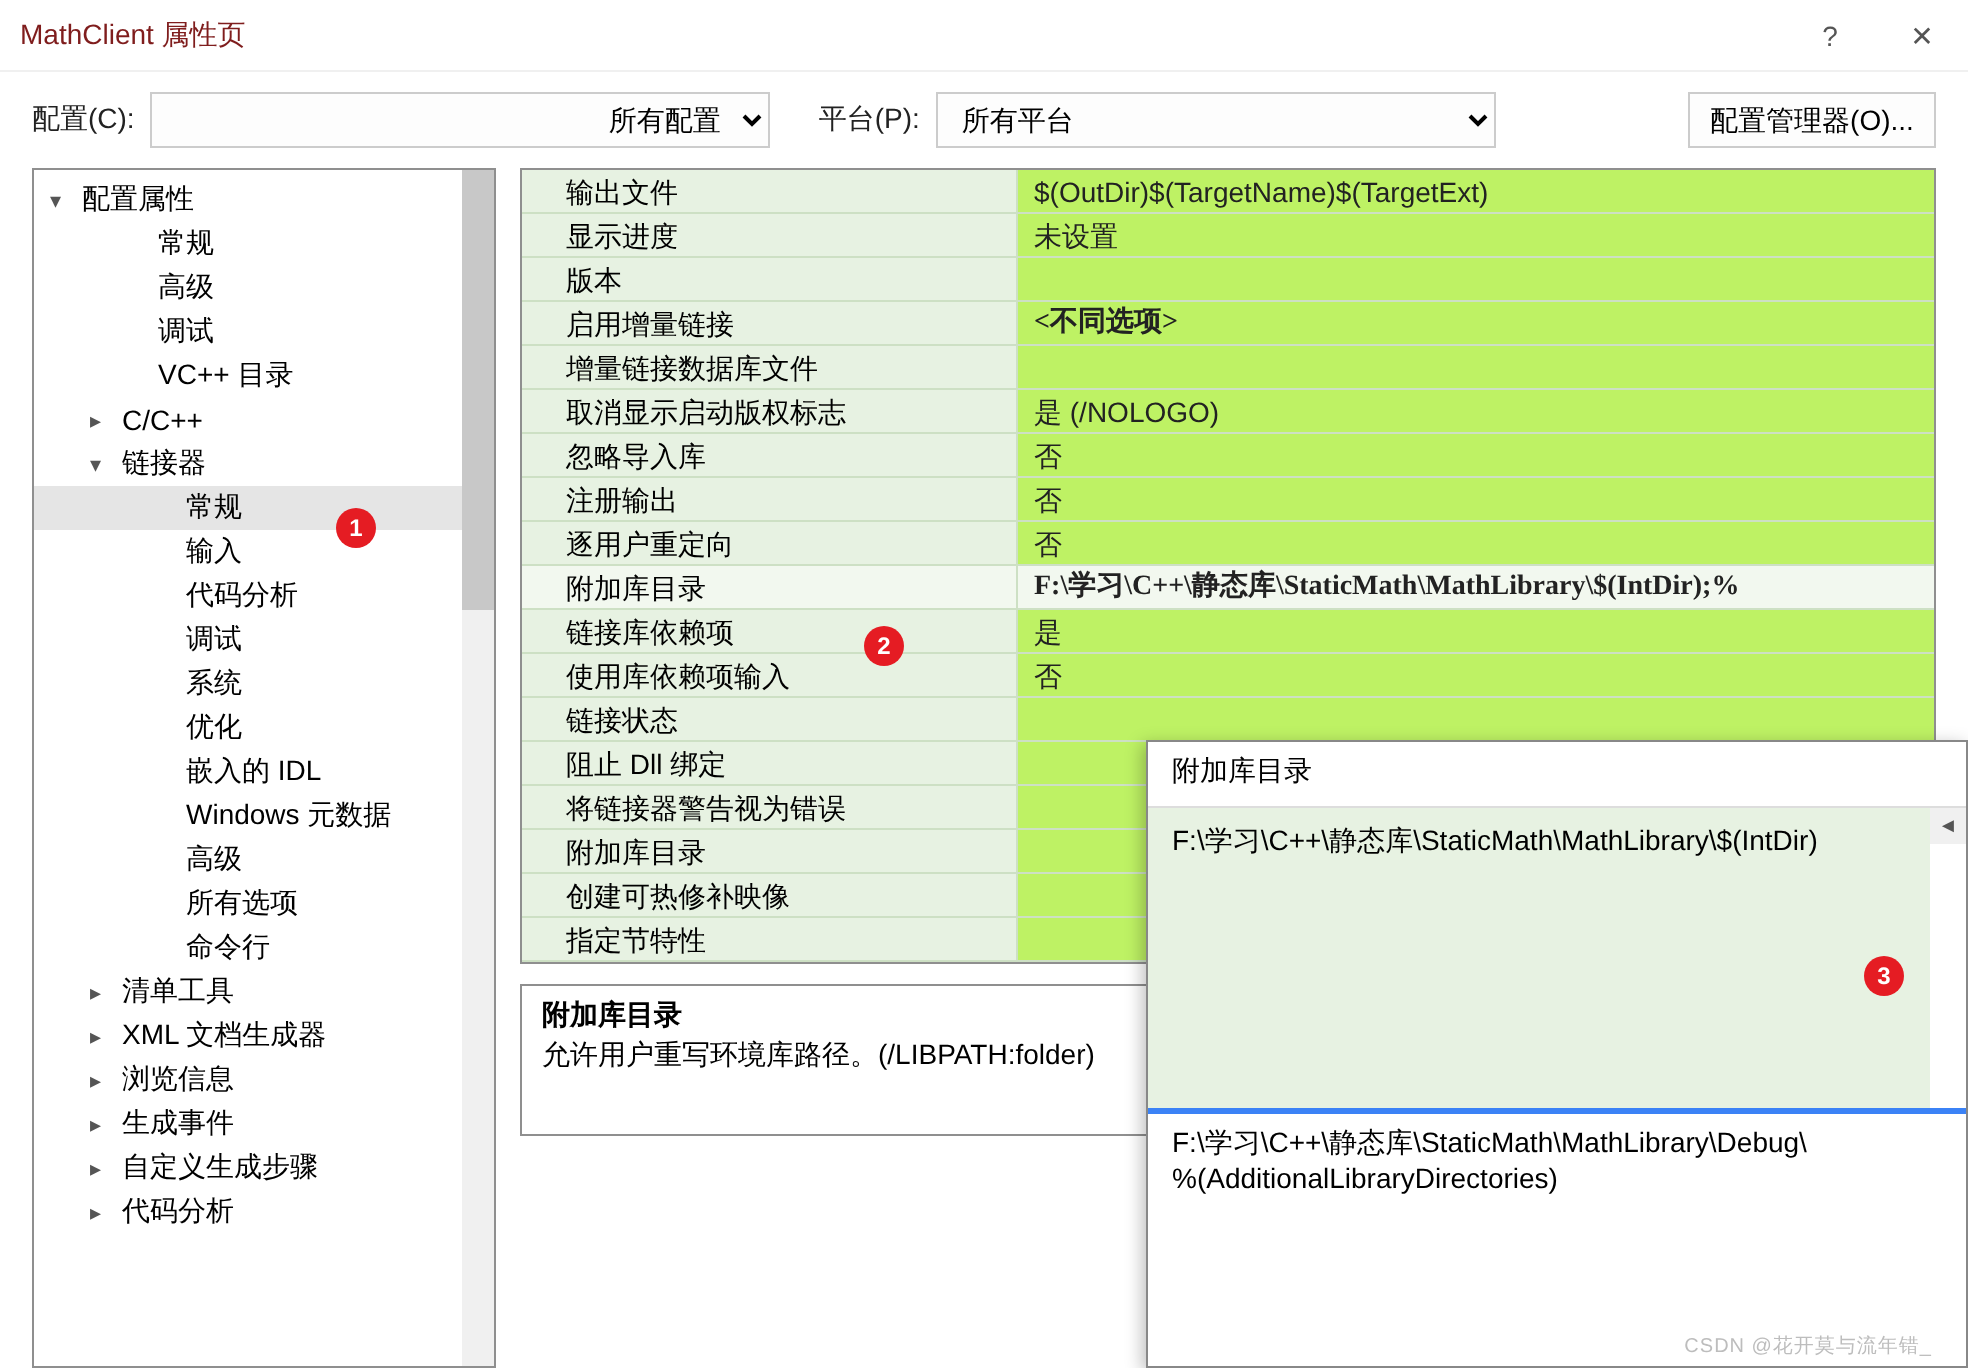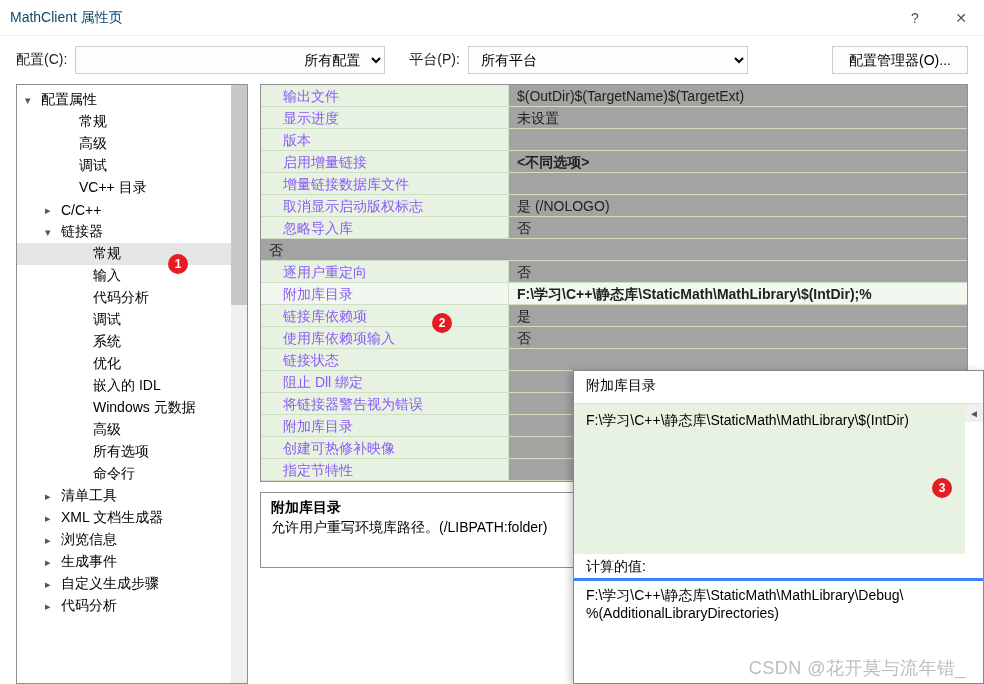--- a/index.html
+++ b/index.html
@@ -1,55 +1,55 @@
 <!DOCTYPE html>
 <html><head>
 <meta charset="utf-8">
 <style>
 * { box-sizing: border-box; margin: 0; padding: 0; font-family: "Microsoft YaHei", "Segoe UI", sans-serif; font-size: 14px; }
 body { width: 984px; height: 684px; background: #fff; overflow: hidden; position: relative; }
 .titlebar { height: 36px; display: flex; align-items: center; padding: 0 0 0 10px; border-bottom: 1px solid #f0f0f0; }
-.titlebar .title { flex: 1; color: #0c4a6e; }
+.titlebar .title { flex: 1; color: #7f1d1d; }
 .titlebar .btn { width: 46px; height: 36px; display: flex; align-items: center; justify-content: center; color: #555; }
 .toolbar { height: 48px; display: flex; align-items: center; padding: 0 16px; gap: 8px; }
 .toolbar label { color: #222; }
 .toolbar select, .cfg-mgr { height: 28px; border: 1px solid #ccc; background: #fdfdfd; padding: 0 8px; }
 .toolbar .config-sel { width: 310px; text-align: right; }
 .toolbar .platform-sel { width: 280px; }
-.cfg-mgr { width: 136px; text-align: center; cursor: pointer; line-height: 26px; }
+.cfg-mgr { width: 124px; text-align: center; cursor: pointer; line-height: 26px; }
 .body-area { display: flex; padding: 0 16px; gap: 12px; height: 600px; }
 .tree-panel { width: 232px; border: 1px solid #8f8f8f; background: #fff; display: flex; }
 .tree-scroll { overflow-y: auto; flex: 1; padding: 4px 0; }
 .tree-vscroll { width: 16px; background: #f0f0f0; display: flex; flex-direction: column; }
 .tree-vscroll .thumb { background: #c8c8c8; width: 100%; height: 220px; margin-top: 0; }
 .tree-item { height: 22px; display: flex; align-items: center; padding-left: var(--indent, 8px); cursor: pointer; gap: 2px; }
 .tree-item.selected { background: #e5e5e5; }
 .tree-item .caret { width: 14px; display: inline-block; color: #555; font-size: 11px; }
 .tree-item .label { white-space: nowrap; }
 .badge { position: absolute; width: 20px; height: 20px; border-radius: 50%; background: #e51c23; color: #fff; font-size: 12px; display: flex; align-items: center; justify-content: center; font-weight: bold; }
 .right-area { flex: 1; display: flex; flex-direction: column; gap: 10px; position: relative; }
 .prop-grid { border: 1px solid #8f8f8f; background: #fff; }
 .prop-row { display: flex; height: 22px; align-items: stretch; }
-.prop-row .k { width: 248px; background: #e7f2e2; padding-left: 22px; line-height: 22px; border-right: 1px solid #cde0c4; border-bottom: 1px solid #cde0c4; color: #8b5cf6; white-space: nowrap; }
-.prop-row .v { flex: 1; background: #a3a3a3; padding-left: 8px; line-height: 22px; border-bottom: 1px solid #cde0c4; color: #222; white-space: nowrap; overflow: hidden; }
+.prop-row .k { width: 248px; background: #e7f2e2; padding-left: 22px; line-height: 22px; border-right: 1px solid #cde0c4; border-bottom: 1px solid #cde0c4; color: #000000; white-space: nowrap; }
+.prop-row .v { flex: 1; background: #bef264; padding-left: 8px; line-height: 22px; border-bottom: 1px solid #cde0c4; color: #222; white-space: nowrap; overflow: hidden; }
 .prop-row.sel .k, .prop-row.sel .v { background: #f2f8ef; }
 .prop-row.sel .k { font-weight: normal; }
-.prop-row .v.bold { font-weight: bold; }
+.prop-row .v.bold { font-weight: bold; font-family: Liberation Serif, serif; }
 .desc-panel { border: 1px solid #8f8f8f; padding: 6px 10px 30px 10px; }
 .desc-panel .dt { font-weight: bold; margin-bottom: 2px; }
 .popup { position: absolute; left: 573px; top: 370px; width: 411px; height: 314px; background: #fff; border: 1px solid #888; box-shadow: -2px 2px 8px rgba(0,0,0,0.25); display: flex; flex-direction: column; overflow: hidden; }
 .popup-title { padding: 6px 12px 8px 12px; border-bottom: 1px solid #ddd; }
 .popup-list { flex: 0 0 150px; border: none; overflow: hidden; display: flex; }
 .popup-list .items { flex: 1; padding: 6px 12px; background: #e7f2e2; }
 .popup-list .item { height: 20px; line-height: 20px; }
 .popup-list .hscroll { height: 18px; background: #f0f0f0; display: flex; align-items: center; }
 .popup-list .hscroll .lbtn, .popup-list .hscroll .rbtn { width: 18px; height: 18px; display: flex; align-items: center; justify-content: center; font-size: 10px; color: #555; }
 .popup-calc-lbl { padding: 4px 12px 2px 12px; }
 .popup-calc { margin: 0 0 0 0; border-top: 3px solid #3b82f6; padding: 6px 12px; white-space: pre-wrap; word-break: break-all; flex: 1; }
-.watermark { position: absolute; right: 18px; bottom: 4px; color: #bdbdbd; font-size: 18px; letter-spacing: 0.5px; pointer-events: none; }
+.watermark { position: absolute; right: 18px; bottom: 4px; color: #bdbdbd; font-size: 10px; letter-spacing: 0.5px; pointer-events: none; }
 </style>
 </head>
 <body>
 
 <div class="titlebar">
   <span class="title">MathClient 属性页</span>
   <span class="btn">?</span>
   <span class="btn">✕</span>
 </div>
 
@@ -196,20 +196,21 @@
         </div>
         <div class="prop-row">
           <div class="k">取消显示启动版权标志</div>
           <div class="v">是 (/NOLOGO)</div>
         </div>
         <div class="prop-row">
           <div class="k">忽略导入库</div>
           <div class="v">否</div>
         </div>
         <div class="prop-row">
+          <div class="k">注册输出</div>
           <div class="v">否</div>
         </div>
         <div class="prop-row">
           <div class="k">逐用户重定向</div>
           <div class="v">否</div>
         </div>
         <div class="prop-row sel">
           <div class="k">附加库目录</div>
           <div class="v bold">F:\学习\C++\静态库\StaticMath\MathLibrary\$(IntDir);%</div>
         </div>
@@ -257,21 +258,20 @@
   <div class="popup-title">附加库目录</div>
   <div class="popup-list">
     <div class="items">
       <div class="item">F:\学习\C++\静态库\StaticMath\MathLibrary\$(IntDir)</div>
     </div>
     <div class="hscroll">
       <div class="lbtn">◄</div>
       <div style="flex:1"></div>
     </div>
   </div>
-  <div class="popup-calc-lbl">计算的值:</div>
   <div class="popup-calc">F:\学习\C++\静态库\StaticMath\MathLibrary\Debug\
 %(AdditionalLibraryDirectories)</div>
 </div>
 
 <div class="badge" style="left:168px; top:254px">1</div>
 <div class="badge" style="left:432px; top:313px">2</div>
 <div class="badge" style="left:932px; top:478px">3</div>
 
 <div class="watermark">CSDN @花开莫与流年错_</div>
 

